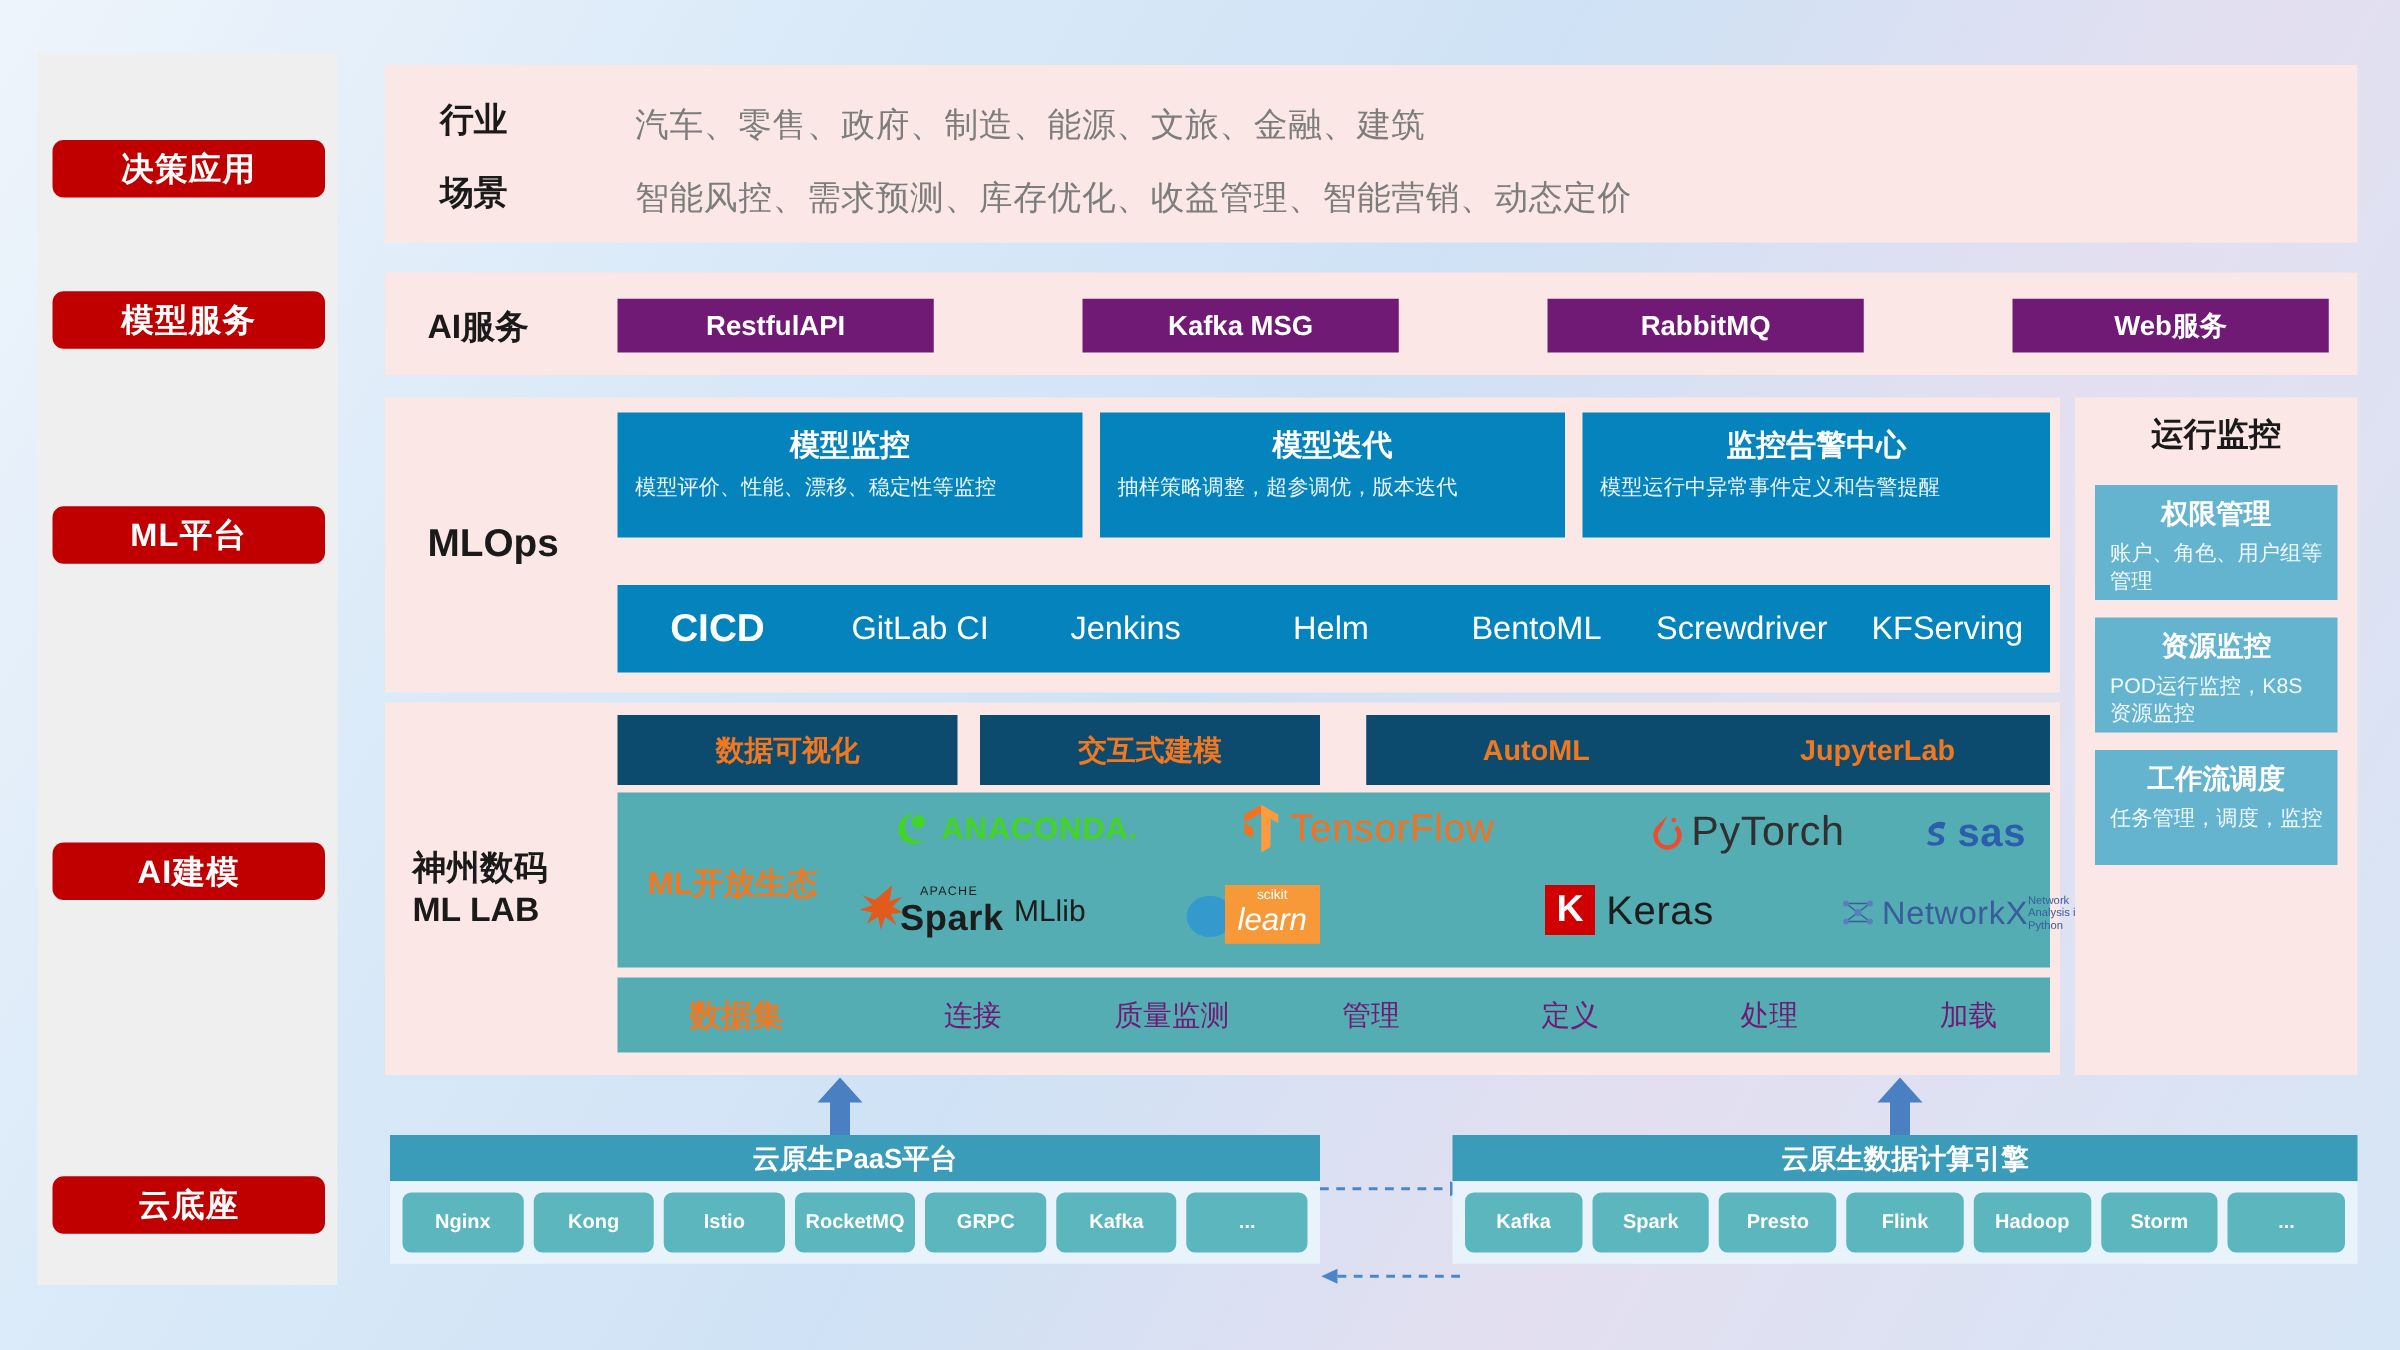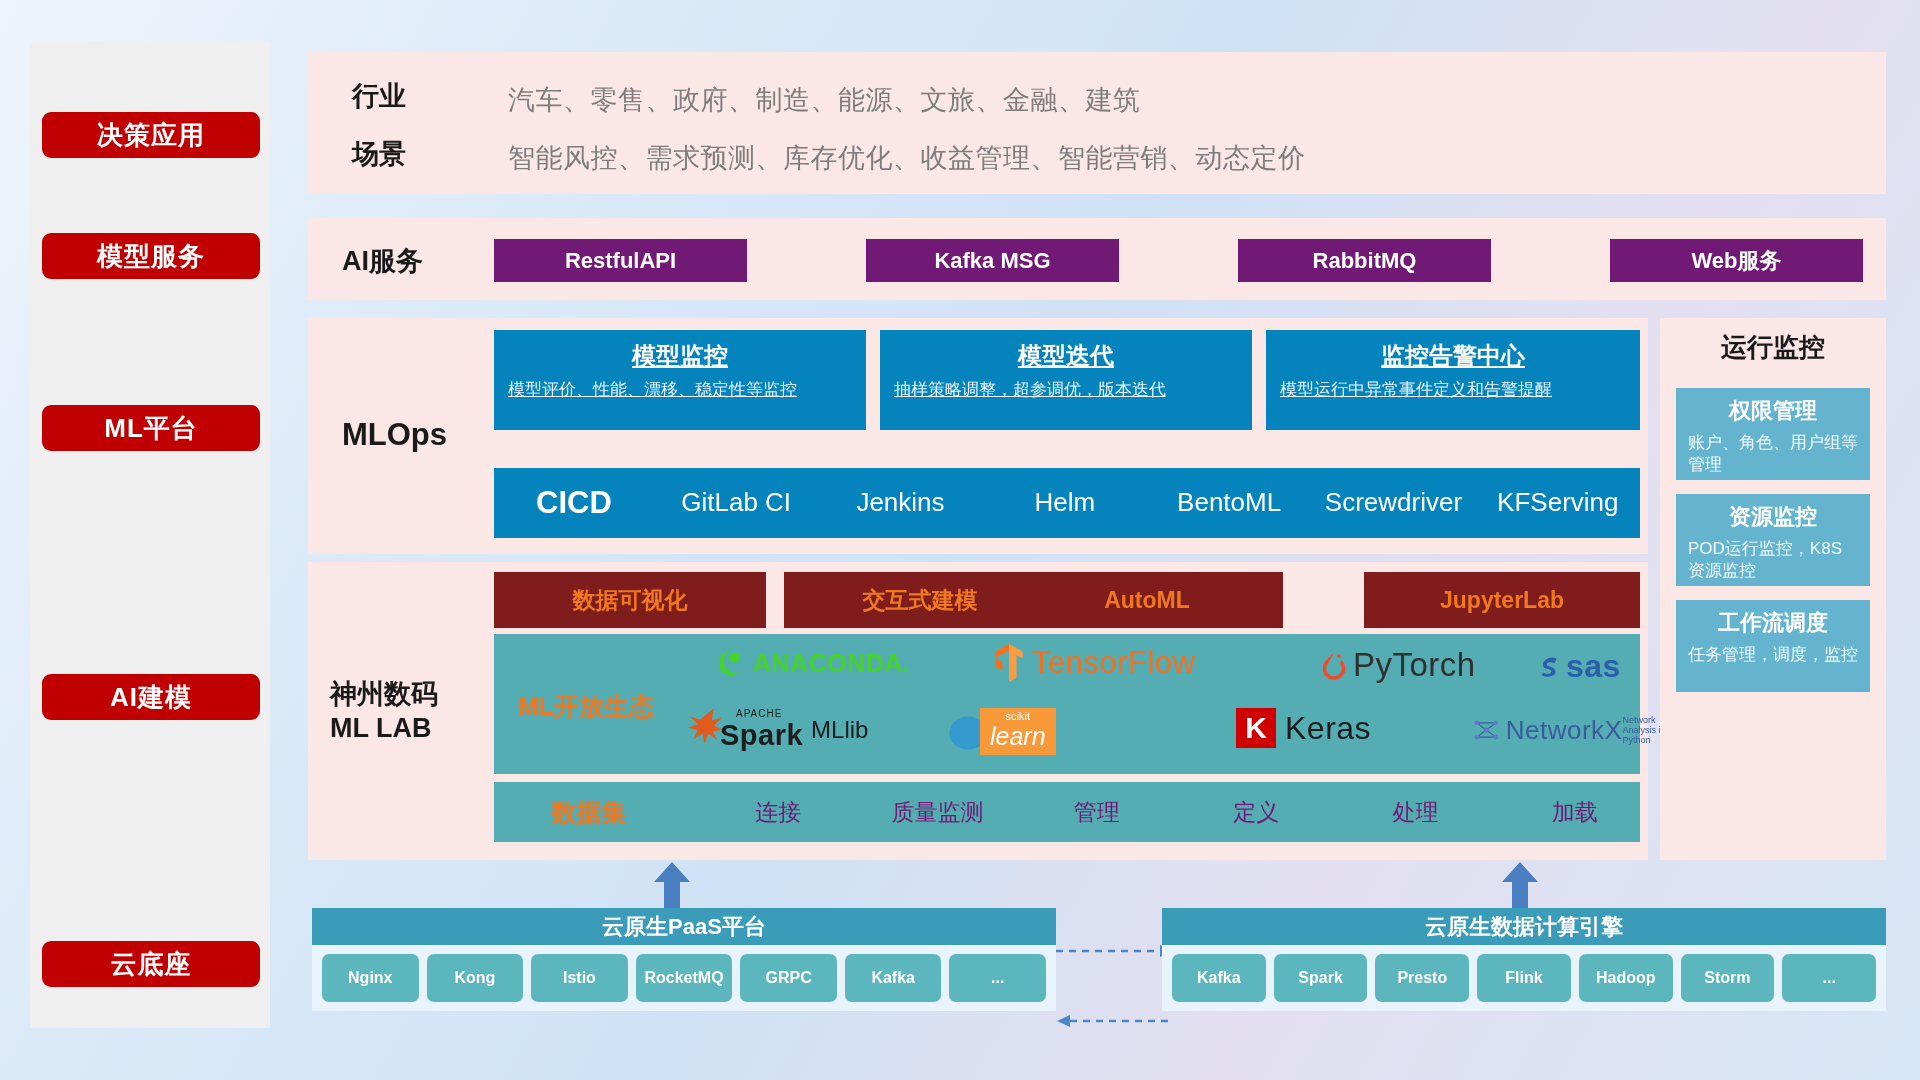--- a/index.html
+++ b/index.html
@@ -52,42 +52,42 @@
   .svc-chip {
     position: absolute; top: 239px; height: 43px; width: 253px;
     background: #701a75; color: #ffffff;
     font-size: 22px; font-weight: bold;
     display: flex; align-items: center; justify-content: center;
   }
 
   
   .mlops-card {
     position: absolute; top: 330px; height: 100px; background: #0483bd;
-    color: #fff; padding: 10px 14px 0 14px; text-decoration: underline;
+    color: #fff; padding: 10px 14px 0 14px;
   }
   .mlops-card .t {
     font-size: 24px; font-weight: bold; text-align: center; margin-bottom: 7px;
   }
   .mlops-card .d { font-size: 17px; line-height: 1.32; color: #eaf6fc; }
 
   .cicd-bar {
     position: absolute; left: 494px; top: 468px; width: 1146px; height: 70px;
     background: #0483bd; color: #fff;
     display: flex; align-items: center;
   }
   .cicd-title { font-size: 31px; font-weight: bold; width: 160px; text-align: center; }
   .cicd-item {
     flex: 1; font-size: 26px; text-align: center; line-height: 1.05;
     word-break: break-all;
   }
 
   
   .mllab-label { left: 330px; top: 678px; }
   .tool-tab {
-    position: absolute; top: 572px; height: 56px; background: #7f1d1d;
+    position: absolute; top: 572px; height: 56px; background: #0c4a6e;
     color: #f07820; font-size: 23px; font-weight: bold;
     display: flex; align-items: center; justify-content: center;
   }
   .eco-box {
     position: absolute; left: 494px; top: 634px; width: 1146px; height: 140px;
     background: #54adb3;
   }
   .eco-label {
     position: absolute; left: 24px; top: 56px;
     color: #f07820; font-size: 25px; font-weight: bold;
@@ -191,21 +191,21 @@
     <div class="cicd-item">Screwdriver</div>
     <div class="cicd-item">KFServing</div>
   </div>
 
   <div class="band band-model"></div>
   <div class="row-label mllab-label">神州数码
 ML LAB</div>
 
   <div class="tool-tab" style="left:494px; width:272px">数据可视化</div>
   <div class="tool-tab" style="left:784px; width:272px">交互式建模</div>
-  <div class="tool-tab" style="left:1011px; width:272px">AutoML</div>
+  <div class="tool-tab" style="left:1093px; width:272px">AutoML</div>
   <div class="tool-tab" style="left:1364px; width:276px">JupyterLab</div>
 
   <div class="eco-box">
     <div class="eco-label">ML开放生态</div>
 
     <div class="logo" style="left:222px; top:14px;">
       <svg width="30" height="30" viewBox="0 0 32 32">
         <path d="M16 3a13 13 0 1 0 9 22.4A11 11 0 1 1 16 3z" fill="#43d426"></path>
         <circle cx="20" cy="10" r="5.6" fill="#43d426"></circle>
       </svg>

